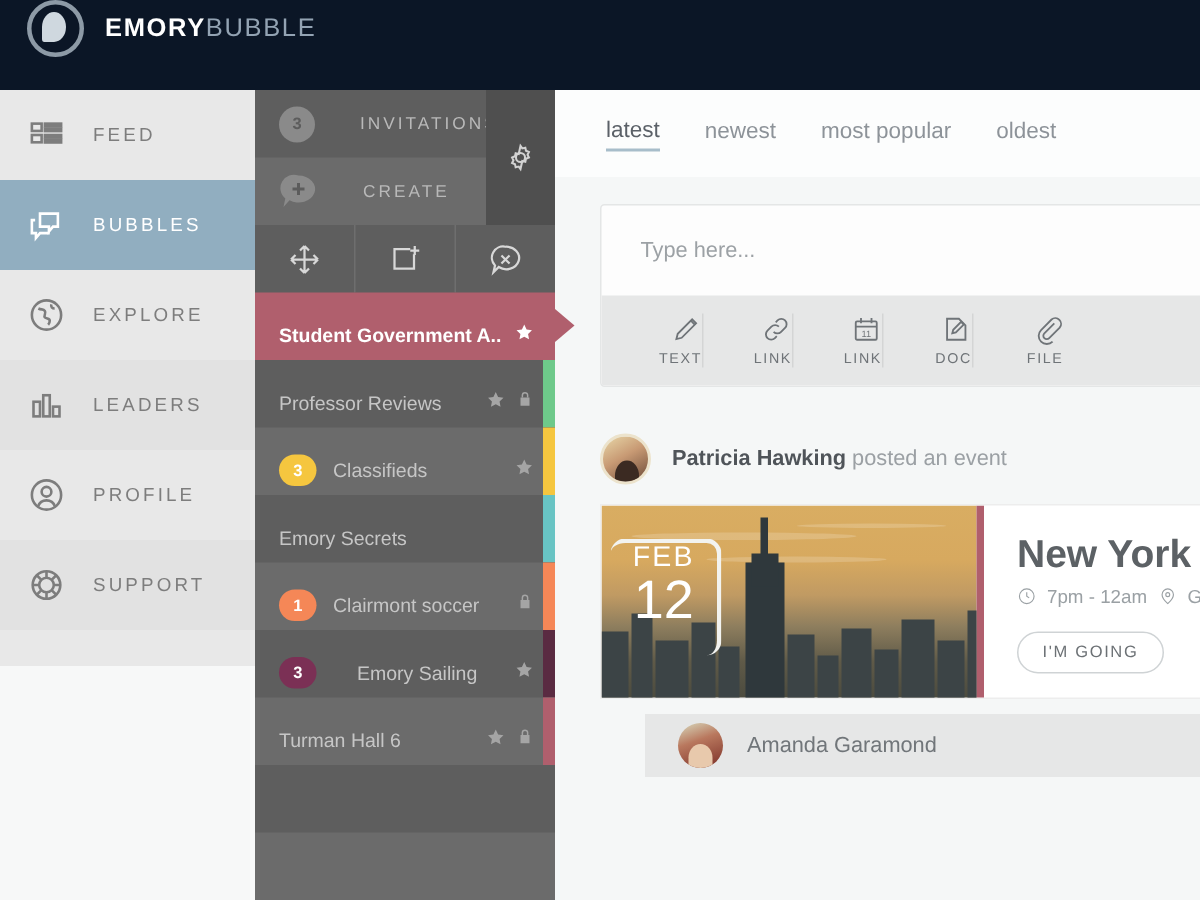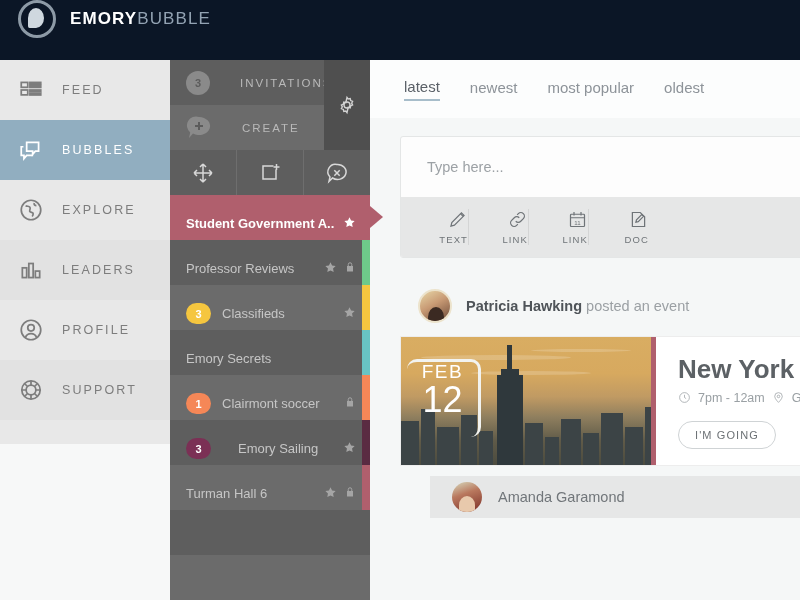--- a/index.html
+++ b/index.html
@@ -174,21 +174,21 @@
   .ctool {
     width: 60px; display: flex; flex-direction: column; align-items: flex-end;
     justify-content: center; gap: 4px; cursor: pointer;
     border-right: 1px solid #d4d5d5; height: 36px;
   }
   .ctool:last-child { border-right: none; }
   .ctool svg { width: 21px; height: 21px; stroke: #6f7478; fill: none; stroke-width: 1.4; }
   .ctool span { font-size: 9.5px; letter-spacing: 1.1px; color: #6f7478; }
 
   .posthead {
-    margin-top: 26px; padding-left: 48px; height: 44px;
+    margin-top: 26px; padding-left: 30px; height: 44px;
     display: flex; align-items: center;
   }
   .avatar {
     width: 34px; height: 34px; border-radius: 50%; flex: 0 0 auto;
     background: linear-gradient(150deg,#e8d7a8 0%,#c89a74 45%,#6c4a38 100%);
     border: 2px solid #ece3cc; position: relative; overflow: hidden;
   }
   .avatar::after {
     content: ""; position: absolute; left: 8px; top: 16px;
     width: 16px; height: 20px; border-radius: 50% 50% 0 0;
@@ -500,20 +500,26 @@
               <text x="12" y="18" font-size="7" fill="#6f7478" stroke="none" text-anchor="middle" font-family="Liberation Sans, sans-serif">11</text>
             </svg>
           <span>LINK</span>
         </div>
         <div class="ctool">
           <svg viewBox="0 0 24 24">
               <path d="M5 4h9l5 5v11H5z"></path>
               <path d="M9 15l.7-2.6 6-6 2 2-6 6z"></path>
             </svg>
           <span>DOC</span>
+        </div>
+        <div class="ctool">
+          <svg viewBox="0 0 24 24">
+              <path d="M17 7.5l-7.6 7.6a2.6 2.6 0 0 0 3.7 3.7l8-8a4.4 4.4 0 0 0-6.2-6.2l-8 8a6.2 6.2 0 0 0 8.8 8.8"></path>
+            </svg>
+          <span>FILE</span>
         </div>
       </div>
     </div>
 
     <div class="posthead">
       <div class="avatar"></div>
       <div class="posthead-txt">
         <span class="nm">Patricia Hawking</span>
         <span class="ac">posted an event</span>
       </div>

